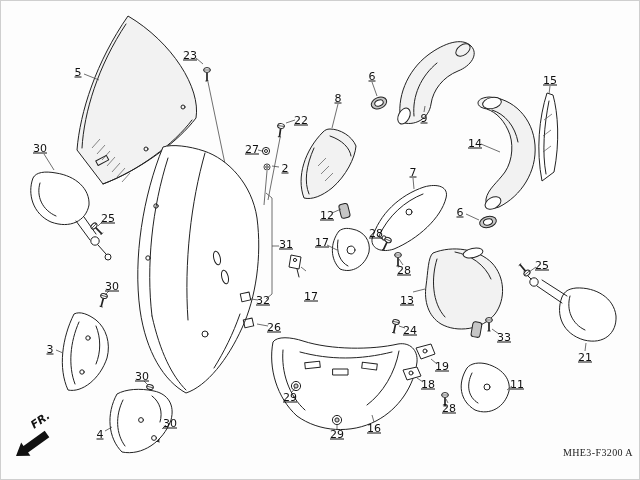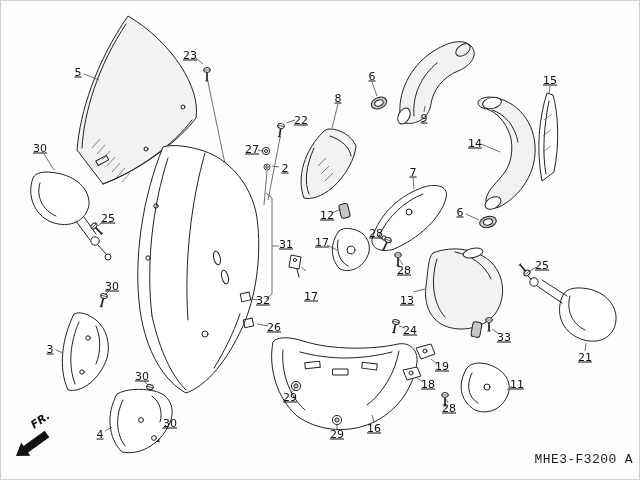--- a/index.html
+++ b/index.html
@@ -8,22 +8,22 @@
   svg.art{position:absolute;left:0;top:0;}
   .ln{fill:none;stroke:#222;stroke-width:1;stroke-linecap:round;stroke-linejoin:round}
   .fw{fill:#ffffff;stroke:#222;stroke-width:1;stroke-linejoin:round}
   .fd{fill:#f2f2f2;stroke:#222;stroke-width:1;stroke-linejoin:round}
   .fg{fill:#c6c6c6;stroke:#222;stroke-width:1}
   .ld{stroke:#4a4a4a;stroke-width:0.8;fill:none}
   .hz{stroke:#555;stroke-width:0.7;fill:none}
   .callout-layer{position:absolute;left:0;top:0;width:640px;height:480px;pointer-events:none;}
   .callout{position:absolute;transform:translate(-50%,-50%);font-size:11px;line-height:1;
            color:#101010;font-family:"DejaVu Sans",sans-serif;text-decoration:underline;}
-  .diagram-code{position:absolute;right:7px;bottom:13px;font-size:13px;letter-spacing:.4px;
-                color:#1c1c1c;font-family:Liberation Mono, monospace;}
+  .diagram-code{position:absolute;right:7px;bottom:22px;font-size:10px;letter-spacing:.4px;
+                color:#1c1c1c;font-family:Liberation Serif, serif;}
 </style>
 </head>
 <body>
 
 <div class="stage">
 
   <svg class="art" width="640" height="480" viewBox="0 0 640 480">
     <defs>
       <g id="screw-v">
         <line x1="0" y1="2.4" x2="0" y2="11" stroke="#222" stroke-width="1.7"></line>

